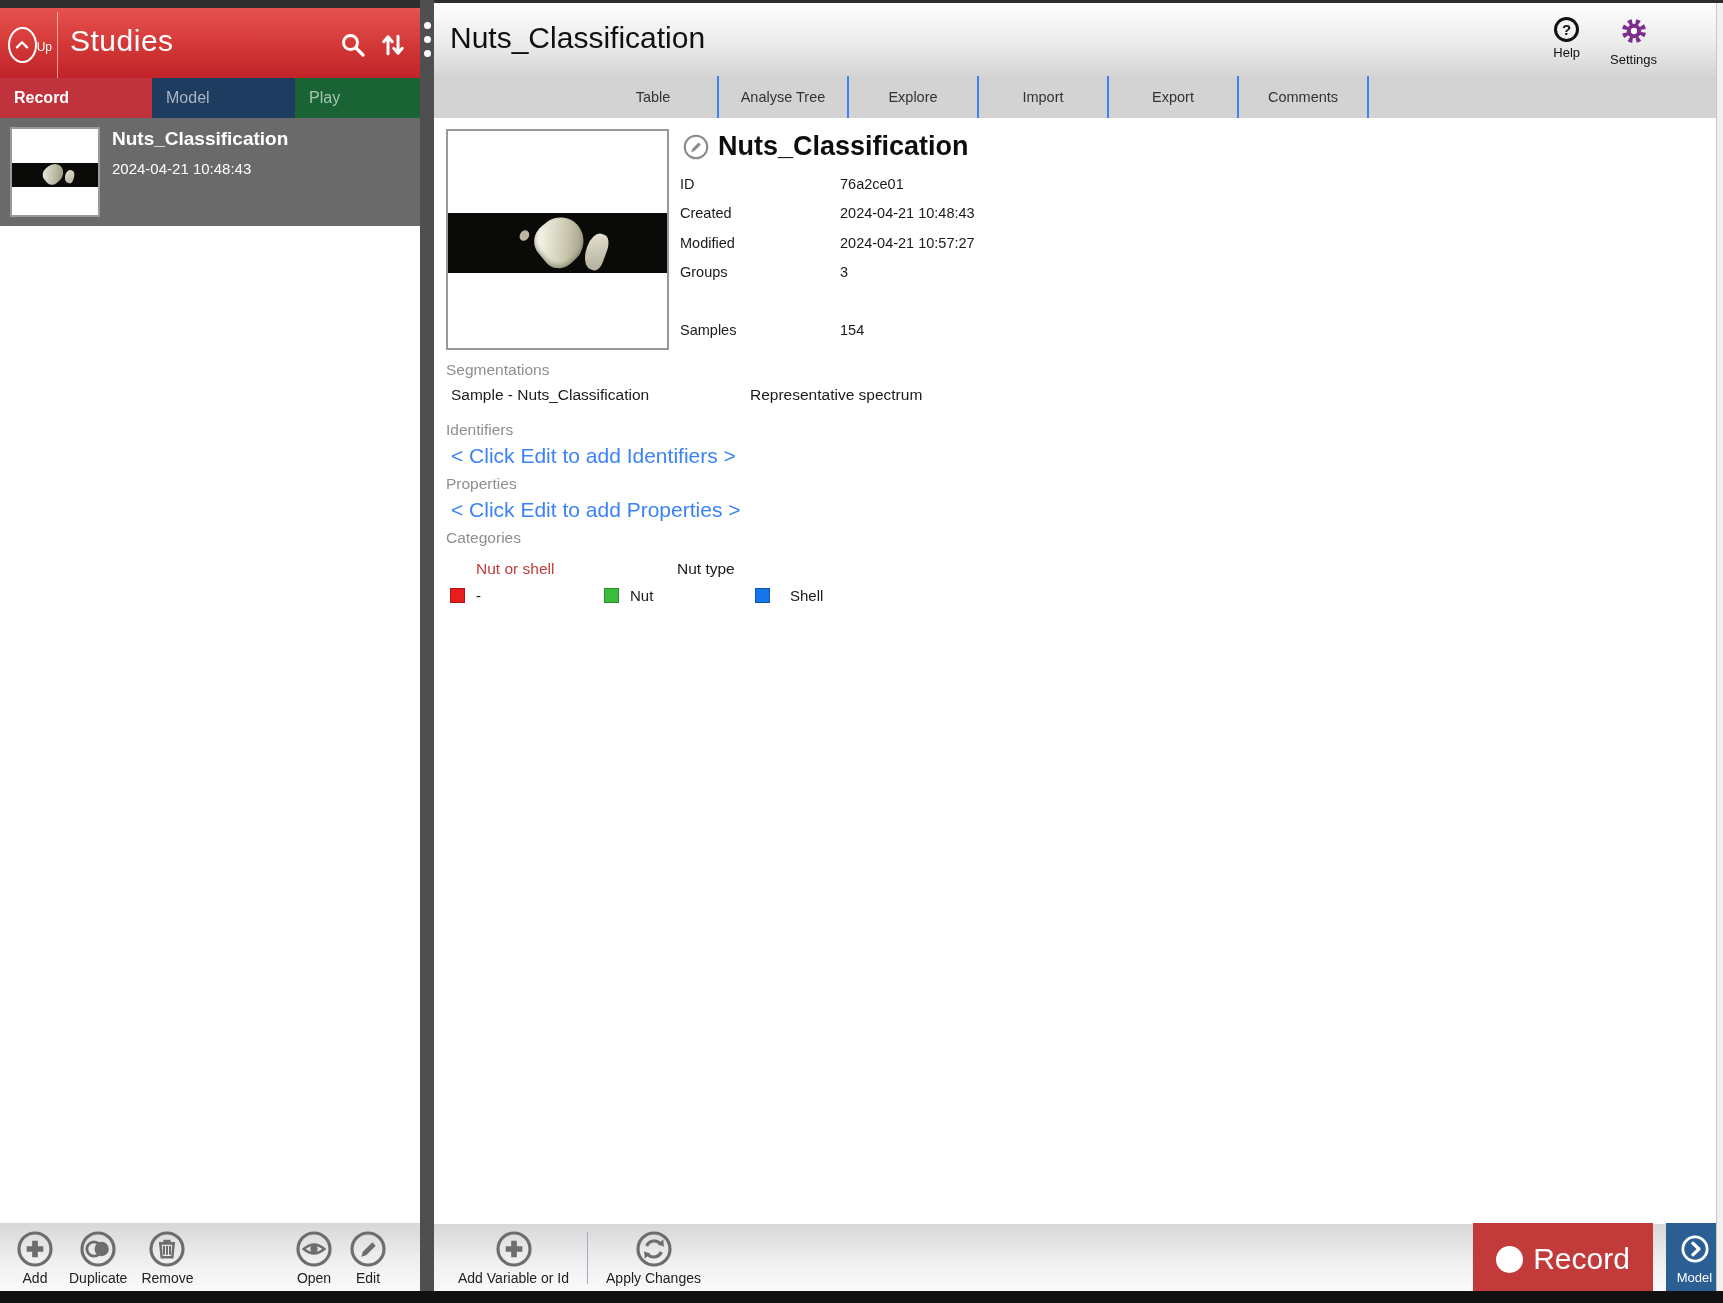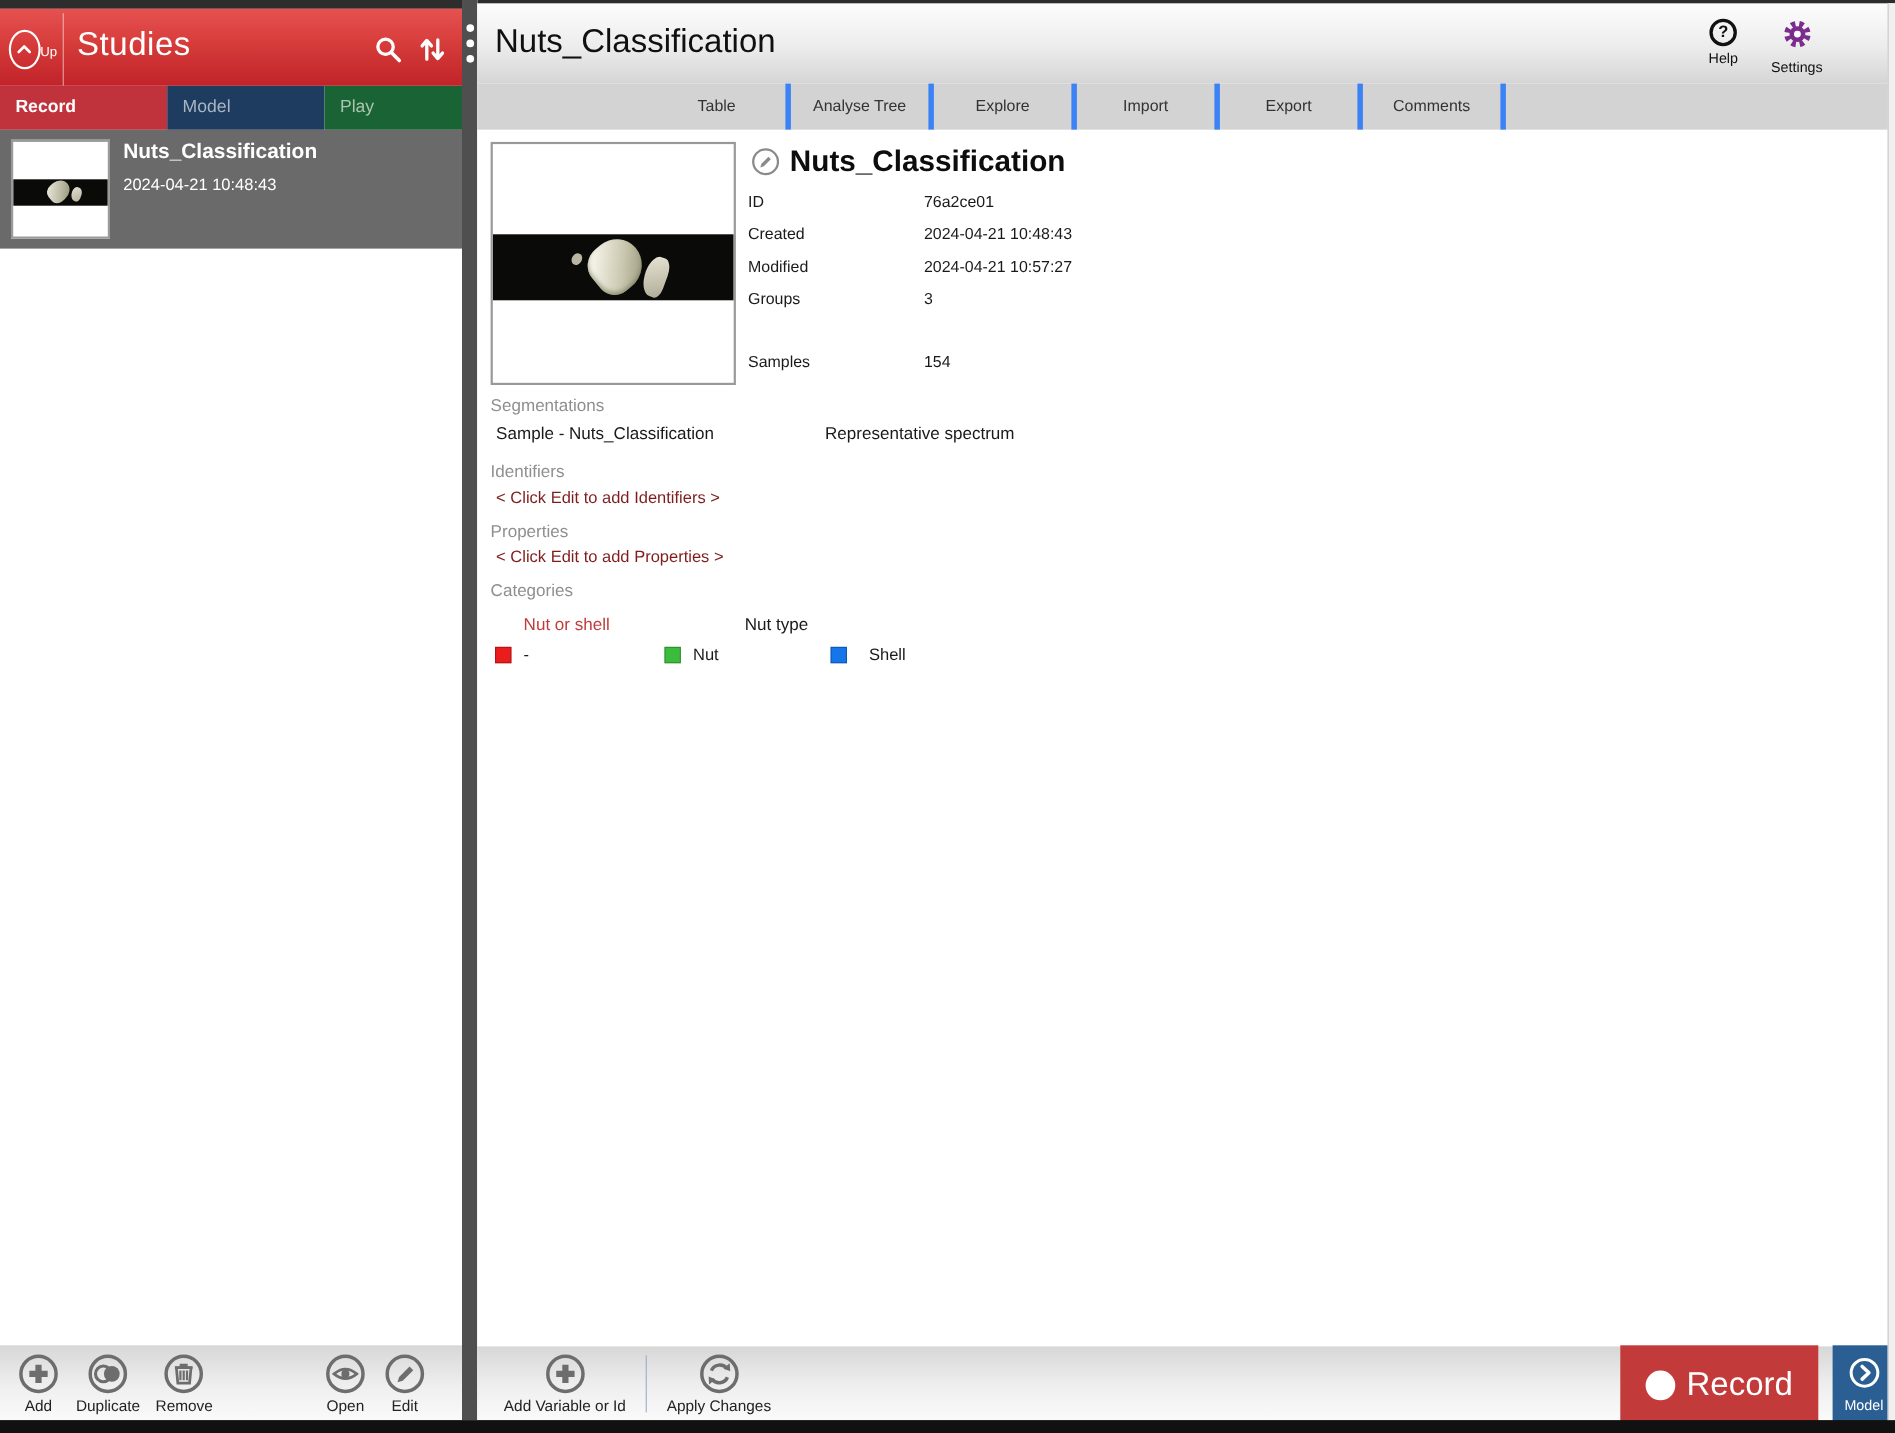--- a/index.html
+++ b/index.html
@@ -71,38 +71,38 @@
   .hdr-btn { display:flex; flex-direction:column; align-items:center; cursor:pointer; }
   .hdr-btn .lbl { font-size:13px; color:#111; margin-top:3px; }
   .help-circle { width:25px; height:25px; border:3px solid #111; border-radius:50%;
                  display:flex; align-items:center; justify-content:center;
                  font-size:15px; font-weight:bold; color:#111; }
   .help-circle::before { content:"?"; }
 
   .main-tabs { position:absolute; left:0; top:76px; width:100%; height:42px; background:#d3d3d3;
                display:flex; padding-left:25px; }
   .m-tab { width:130px; height:42px; display:flex; align-items:center; justify-content:center;
-           font-size:14.5px; color:#333; cursor:pointer; border-right:5px solid #3b82f6; }
+           font-size:14.5px; color:#333; cursor:pointer; border-right:2px solid #3b82f6; }
   .m-tab.active { background:#f0abfc; color:#c0272e; border-right:none;
                   border-bottom:7px solid #a21caf; font-weight:bold;margin-top:48px; }
 
   .content { position:absolute; left:0; top:118px; width:100%; height:1106px; background:#fff; }
 
   .ov-thumb { position:absolute; left:12px; top:11px; width:223px; height:221px;
               border:2px solid #999; background:#fff; overflow:hidden; }
   .ov-editcircle { position:absolute; left:249px; top:16px; width:26px; height:26px; cursor:pointer; }
   .ov-title { position:absolute; left:284px; top:13px; font-size:27px; font-weight:bold; color:#0d0d0d; }
 
   .field-row { position:absolute; left:0; width:600px; height:20px; }
   .field-label { position:absolute; left:246px; font-size:14.5px; color:#1a1a1a; }
   .field-value { position:absolute; left:406px; font-size:14.5px; color:#1a1a1a; }
 
   .sec-label { position:absolute; left:12px; font-size:15.5px; color:#8f8f8f; }
   .sec-text  { position:absolute; font-size:15.5px; color:#1a1a1a; }
-  .sec-placeholder { position:absolute; left:17px; font-size:15px; color:#7f1d1d; }
+  .sec-placeholder { position:absolute; left:17px; font-size:21px; color:#3b82f6; }
 
   .cat-header { position:absolute; font-size:15.5px; color:#1a1a1a; }
   .swatch-entry { position:absolute; display:flex; align-items:center; gap:11px; }
   .swatch { width:15px; height:15px; border:1px solid rgba(0,0,0,.25); }
   .swatch-label { font-size:15px; color:#1a1a1a; }
 
   .main-footer { position:absolute; left:0; bottom:0; width:100%; height:67px;
                  background:linear-gradient(180deg,#d7d7d7 0%,#efefef 55%,#fafafa 100%);
                  display:flex; align-items:flex-start; padding:5px 0 0 12px; }
   .main-footer .tool-btn { margin:0 12px; }

